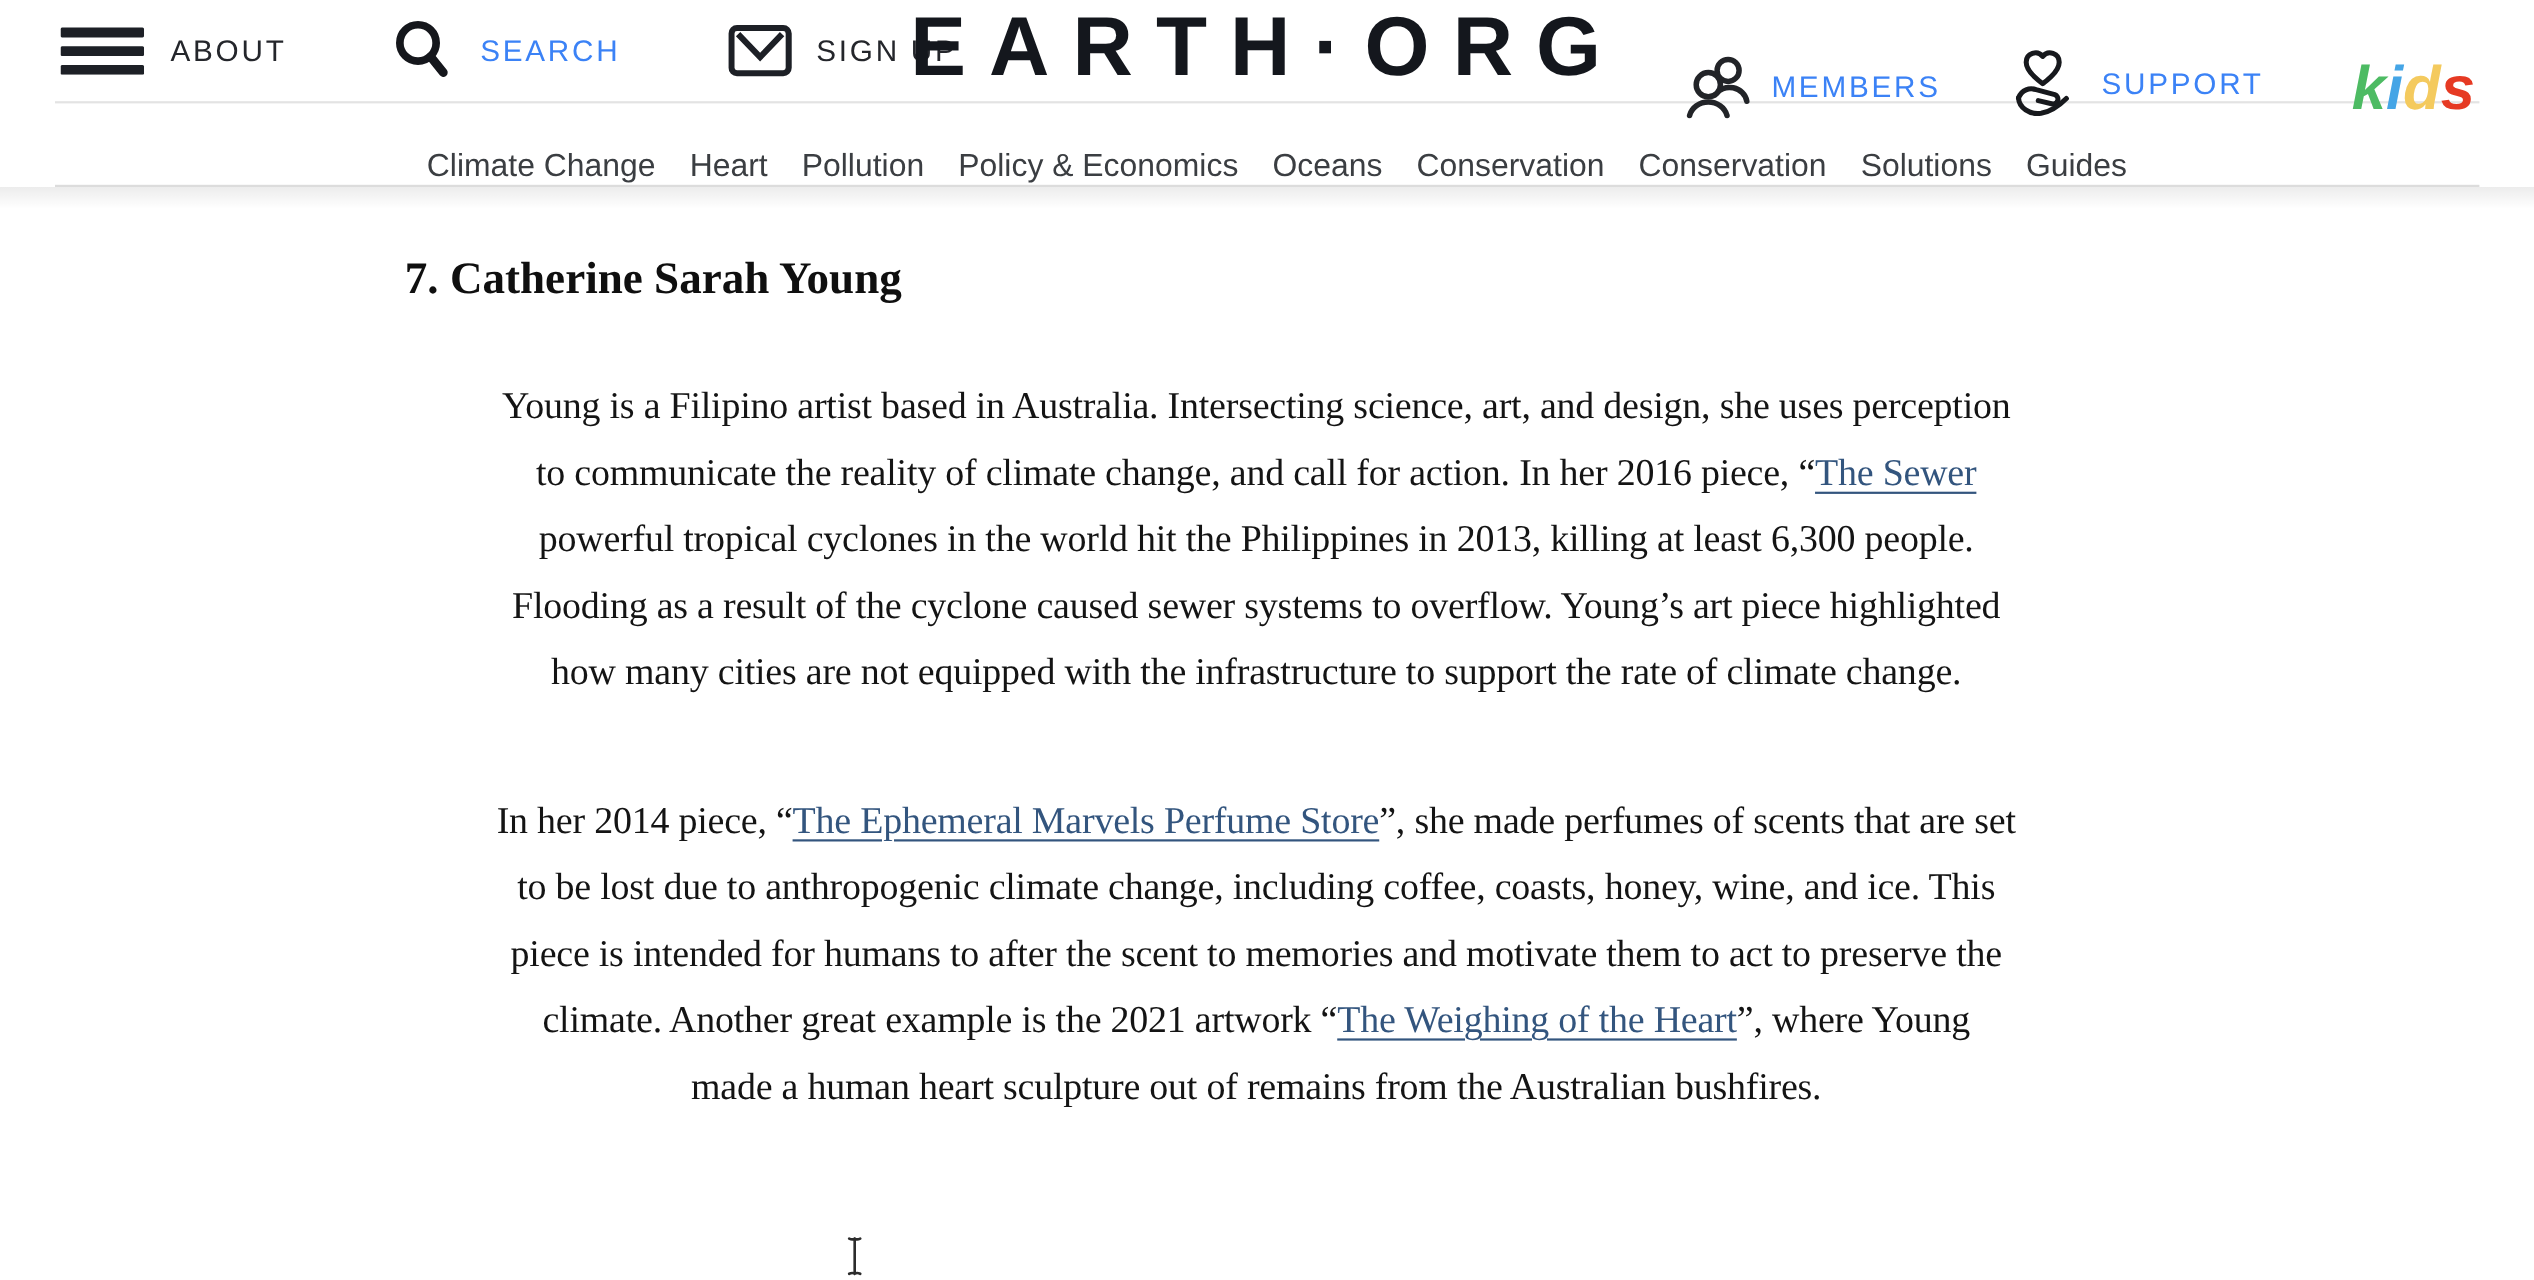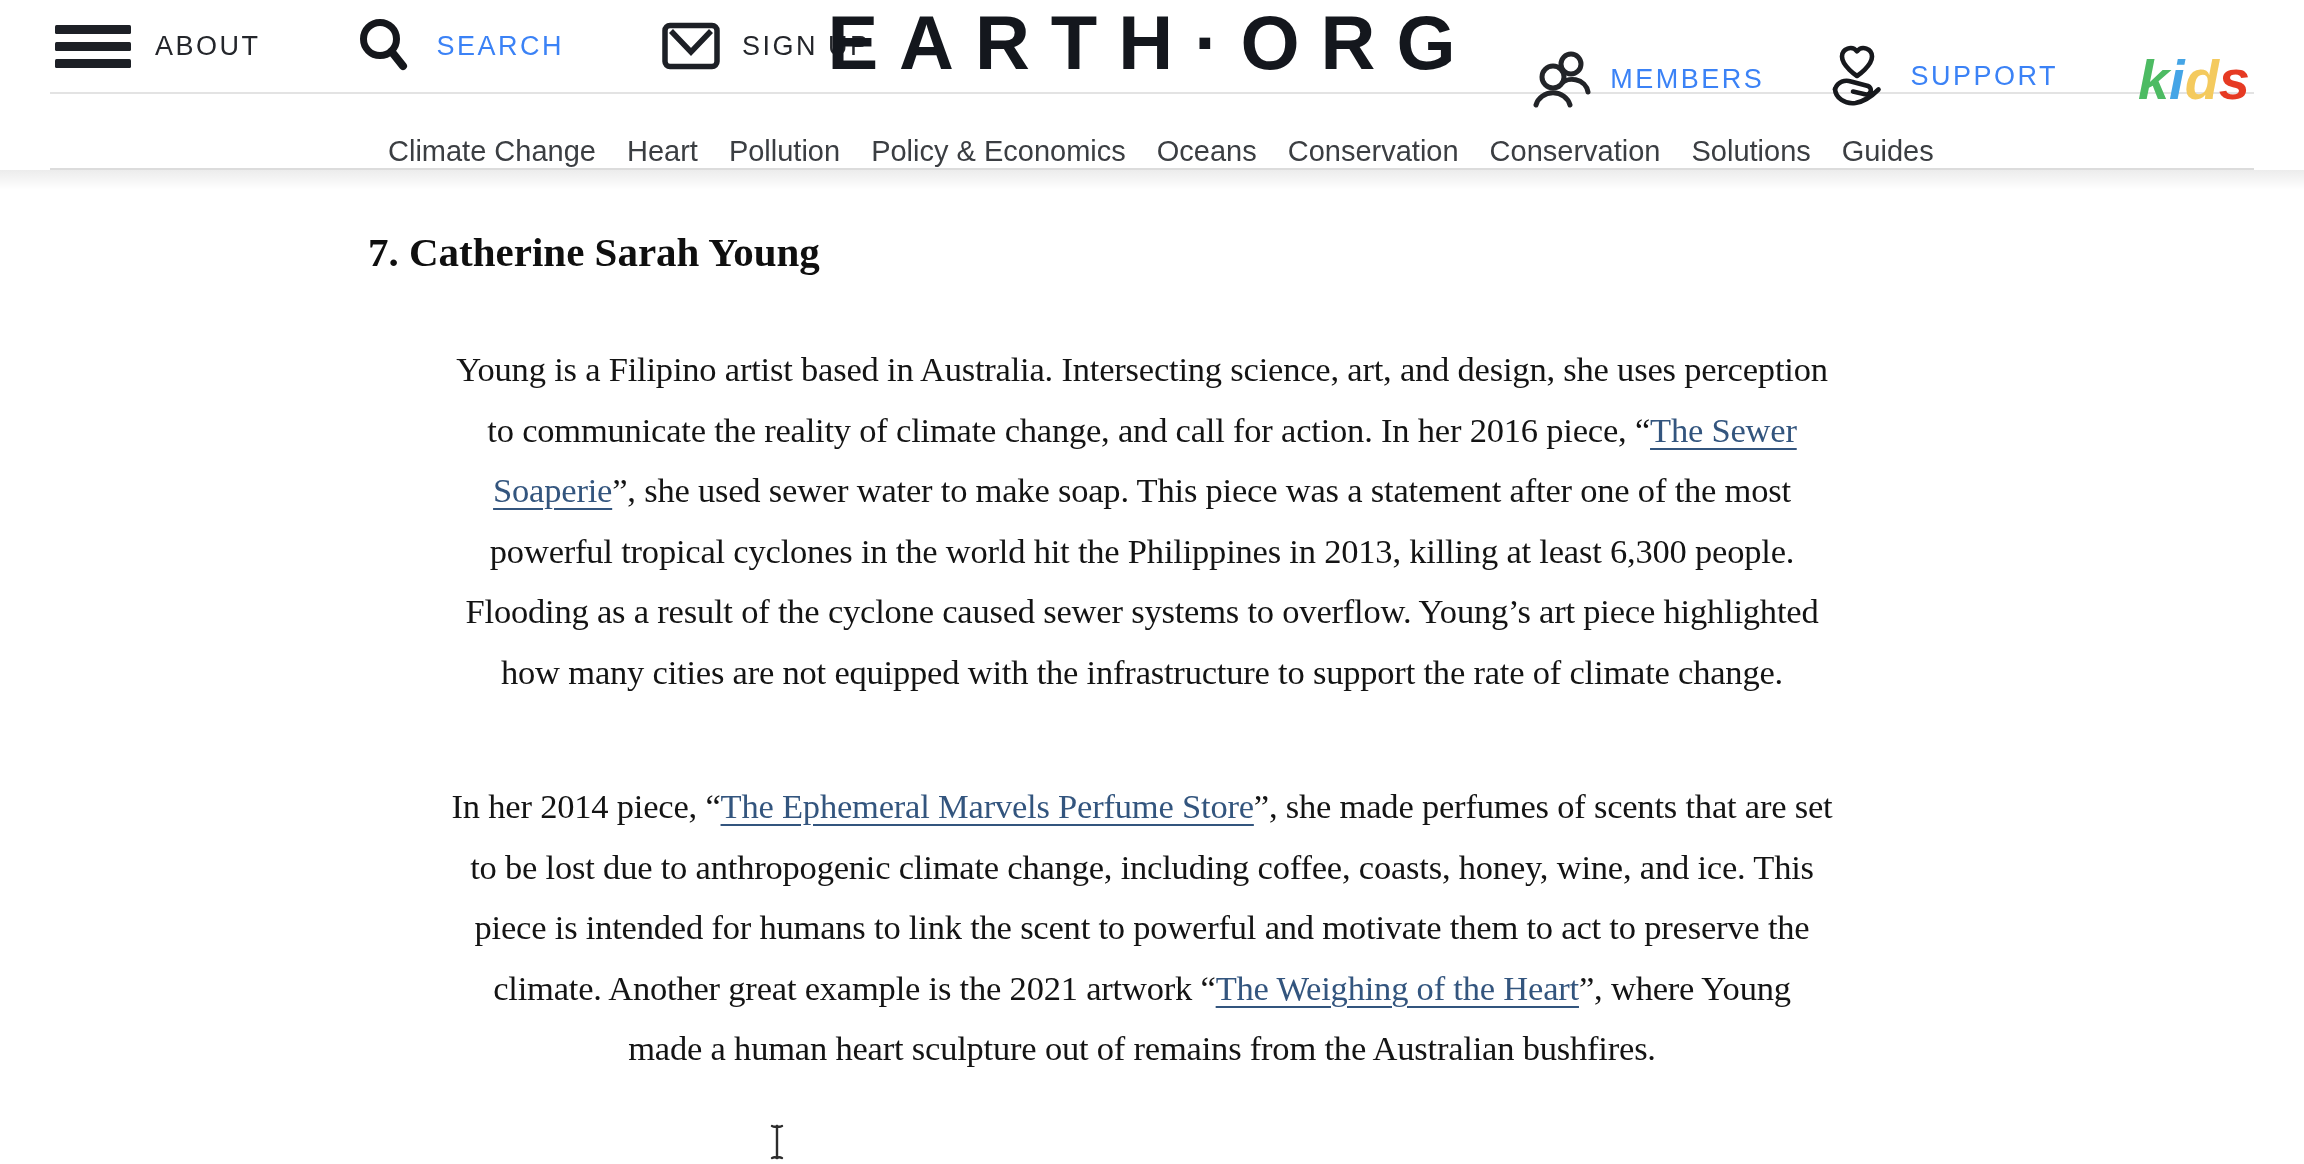--- a/index.html
+++ b/index.html
@@ -135,29 +135,28 @@
     <a class="nav-item">Guides</a>
   </nav>
 <div class="nav-bottom"></div>
 <div class="nav-shadow"></div>
 
 <article class="article">
   <h2 class="heading">7. Catherine Sarah Young</h2>
   <div class="para p1">
       <span class="pline"><span>Young is a Filipino artist based in Australia. Intersecting science, art, and design, she uses perception</span></span>
       <span class="pline"><span>to communicate the reality of climate change, and call for action. In her 2016 piece, “</span><a class="lnk">The Sewer</a></span>
-      <span class="pline"><a class="lnk">Soaperie</a><span>”, she used sewer water to make soap. This piece was a statement after one of the most</span></span>
       <span class="pline"><span>powerful tropical cyclones in the world hit the Philippines in 2013, killing at least 6,300 people.</span></span>
       <span class="pline"><span>Flooding as a result of the cyclone caused sewer systems to overflow. Young’s art piece highlighted</span></span>
       <span class="pline"><span>how many cities are not equipped with the infrastructure to support the rate of climate change.</span></span>
     </div>
   <div class="para p2">
       <span class="pline"><span>In her 2014 piece, “</span><a class="lnk">The Ephemeral Marvels Perfume Store</a><span>”, she made perfumes of scents that are set</span></span>
       <span class="pline"><span>to be lost due to anthropogenic climate change, including coffee, coasts, honey, wine, and ice. This</span></span>
-      <span class="pline"><span>piece is intended for humans to link the scent to powerful and motivate them to act to preserve the</span></span>
+      <span class="pline"><span>piece is intended for humans to after the scent to memories and motivate them to act to preserve the</span></span>
       <span class="pline"><span>climate. Another great example is the 2021 artwork “</span><a class="lnk">The Weighing of the Heart</a><span>”, where Young</span></span>
       <span class="pline"><span>made a human heart sculpture out of remains from the Australian bushfires.</span></span>
     </div>
 </article>
 
 <span class="ibeam">
   <svg width="16" height="36" viewBox="0 0 16 36">
     <path d="M3 2 Q6 3.5 8 2 Q10 3.5 13 2 M8 2.5 L8 33.5 M3 34 Q6 32.5 8 34 Q10 32.5 13 34" fill="none" stroke="#2c2c2c" stroke-width="2.4" stroke-linecap="round"></path>
   </svg>
 </span>

